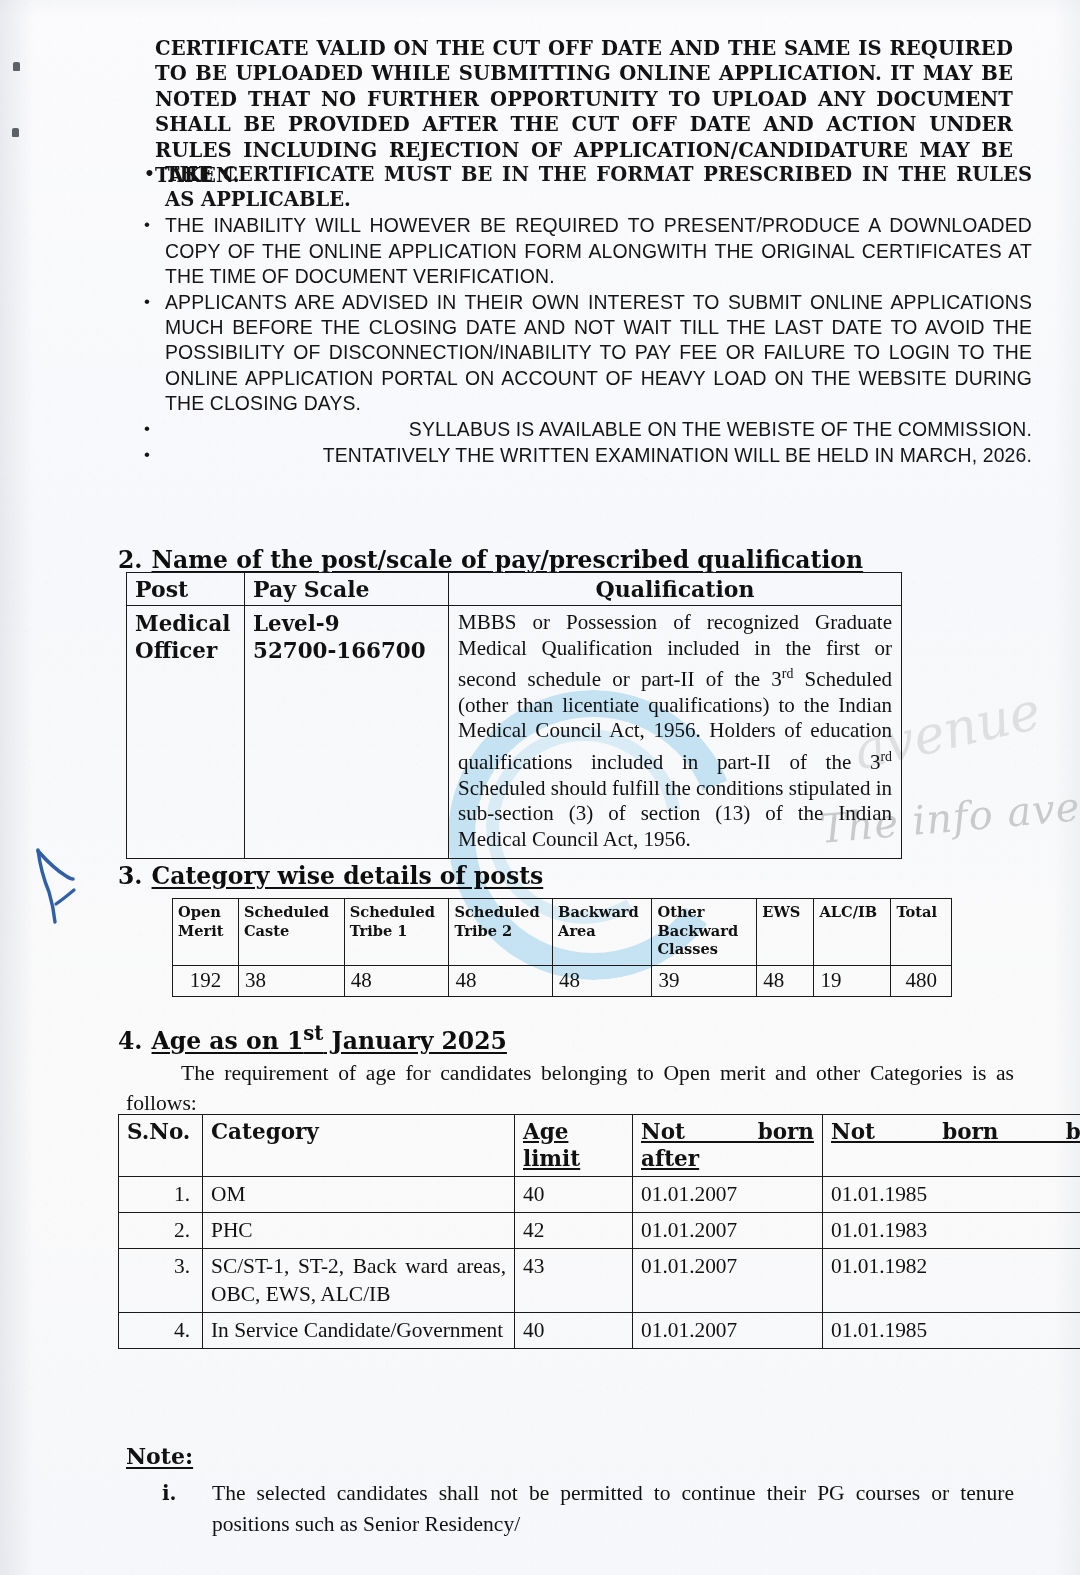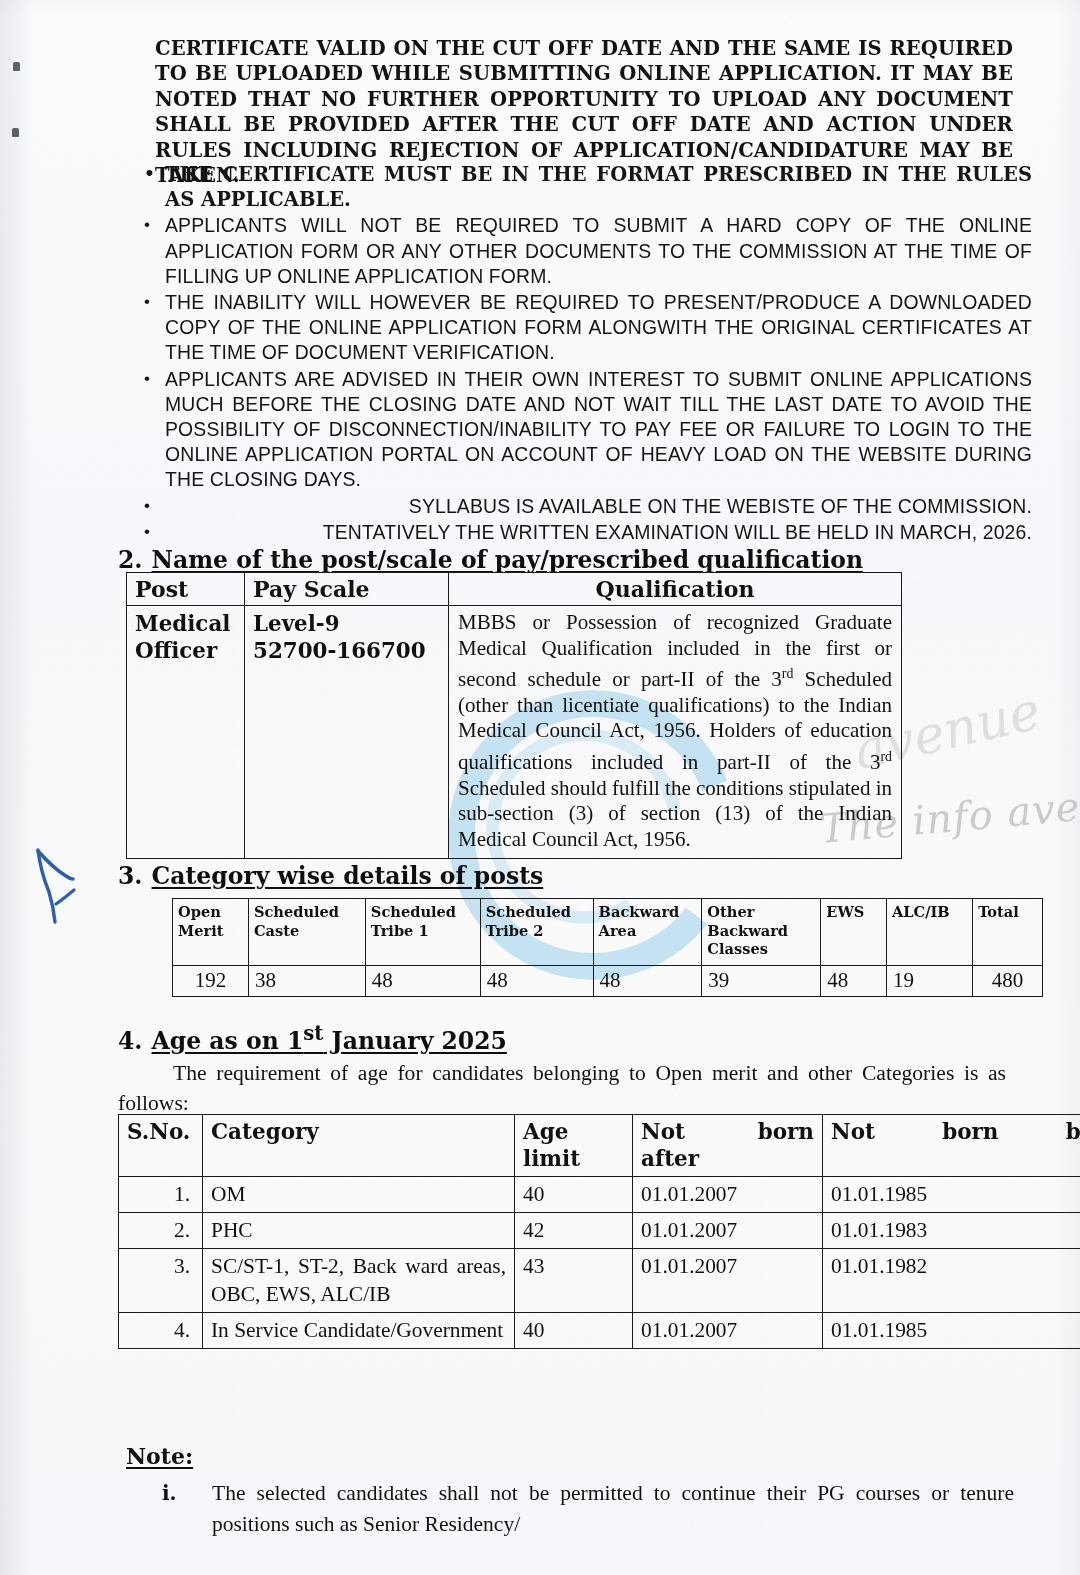--- a/index.html
+++ b/index.html
@@ -220,21 +220,21 @@
     font-family: "Liberation Serif", serif;
     font-size: 21px;
     line-height: 25.6px;
     text-align: justify;
     text-justify: inter-word;
     padding: 4px 9px 6px 9px;
   }
   #tbl-post td.qual-cell sup { font-size: .66em; }
 
   
-  #tbl-cat { left: 172px; top: 898px; width: 871px; }
+  #tbl-cat { left: 172px; top: 898px; width: 780px; }
   #tbl-cat th {
     font-family: "DejaVu Serif", serif;
     font-weight: bold;
     font-size: 14.6px;
     line-height: 18.5px;
     text-align: left;
     padding: 4px 5px 6px 5px;
     vertical-align: top;
   }
   #tbl-cat td {
@@ -256,20 +256,21 @@
     padding: 3px 8px 4px 8px;
     vertical-align: top;
   }
   #tbl-age th.spread {
     display: table-cell;
   }
   #tbl-age th .spreadline {
     display: block;
     text-align: justify;
     text-align-last: justify;
+    text-decoration: underline;
   }
   #tbl-age td {
     font-family: "Liberation Serif", serif;
     font-size: 21.4px;
     line-height: 28px;
     padding: 3px 8px 4px 8px;
   }
   #tbl-age td.sno { text-align: right; padding-right: 12px; white-space: nowrap; }
   #tbl-age td.cat { text-align: justify; text-justify: inter-word; }
 
@@ -328,21 +329,20 @@
   </svg>
   <div class="scan-speck" style="left:13px;top:62px;"></div>
   <div class="scan-speck" style="left:12px;top:128px;"></div>
 
   <div id="content">
 
     <div class="para-block" style="left:155px; top:36px; width:858px;">CERTIFICATE VALID ON THE CUT OFF DATE AND THE SAME IS REQUIRED TO BE UPLOADED WHILE SUBMITTING ONLINE APPLICATION. IT MAY BE NOTED THAT NO FURTHER OPPORTUNITY TO UPLOAD ANY DOCUMENT SHALL BE PROVIDED AFTER THE CUT OFF DATE AND ACTION UNDER RULES INCLUDING REJECTION OF APPLICATION/CANDIDATURE MAY BE TAKEN.</div>
 
     <ul class="bullets">
       <li class="strong">THE CERTIFICATE MUST BE IN THE FORMAT PRESCRIBED IN THE RULES AS APPLICABLE.</li>
-      <li>APPLICANTS WILL NOT BE REQUIRED TO SUBMIT A HARD COPY OF THE ONLINE APPLICATION FORM OR ANY OTHER DOCUMENTS TO THE COMMISSION AT THE TIME OF FILLING UP ONLINE APPLICATION FORM.</li>
       <li>THE INABILITY WILL HOWEVER BE REQUIRED TO PRESENT/PRODUCE A DOWNLOADED COPY OF THE ONLINE APPLICATION FORM ALONGWITH THE ORIGINAL CERTIFICATES AT THE TIME OF DOCUMENT VERIFICATION.</li>
       <li>APPLICANTS ARE ADVISED IN THEIR OWN INTEREST TO SUBMIT ONLINE APPLICATIONS MUCH BEFORE THE CLOSING DATE AND NOT WAIT TILL THE LAST DATE TO AVOID THE POSSIBILITY OF DISCONNECTION/INABILITY TO PAY FEE OR FAILURE TO LOGIN TO THE ONLINE APPLICATION PORTAL ON ACCOUNT OF HEAVY LOAD ON THE WEBSITE DURING THE CLOSING DAYS.</li>
       <li class="nowrapjust">SYLLABUS IS AVAILABLE ON THE WEBISTE OF THE COMMISSION.</li>
       <li class="nowrapjust">TENTATIVELY THE WRITTEN EXAMINATION WILL BE HELD IN MARCH, 2026.</li>
     </ul>
 
     <div class="sec-heading" style="left:118px; top:546px;">
       <span class="num">2.</span><span class="u">Name of the  post/scale of pay/prescribed qualification</span>
     </div>
 
@@ -407,21 +407,21 @@
           <td>19</td>
           <td class="total">480</td>
         </tr>
       </tbody>
     </table>
 
     <div class="sec-heading" style="left:118px; top:1022px;">
       <span class="num">4.</span><span class="u">Age as on 1<sup>st</sup> January 2025</span>
     </div>
 
-    <div style="position:absolute; left:118px; top:1058px; width:888px;
+    <div style="position:absolute; left:126px; top:1058px; width:888px;
                 font-family:'Liberation Serif',serif; font-size:21.6px; line-height:30px;
                 text-indent:55px; text-align:justify;">The requirement of age  for candidates belonging to Open merit and other Categories is as follows:</div>
 
     <table class="doc" id="tbl-age">
       <colgroup>
         <col style="width:84px">
           <col style="width:312px">
           <col style="width:118px">
         <col style="width:190px">
           <col>

